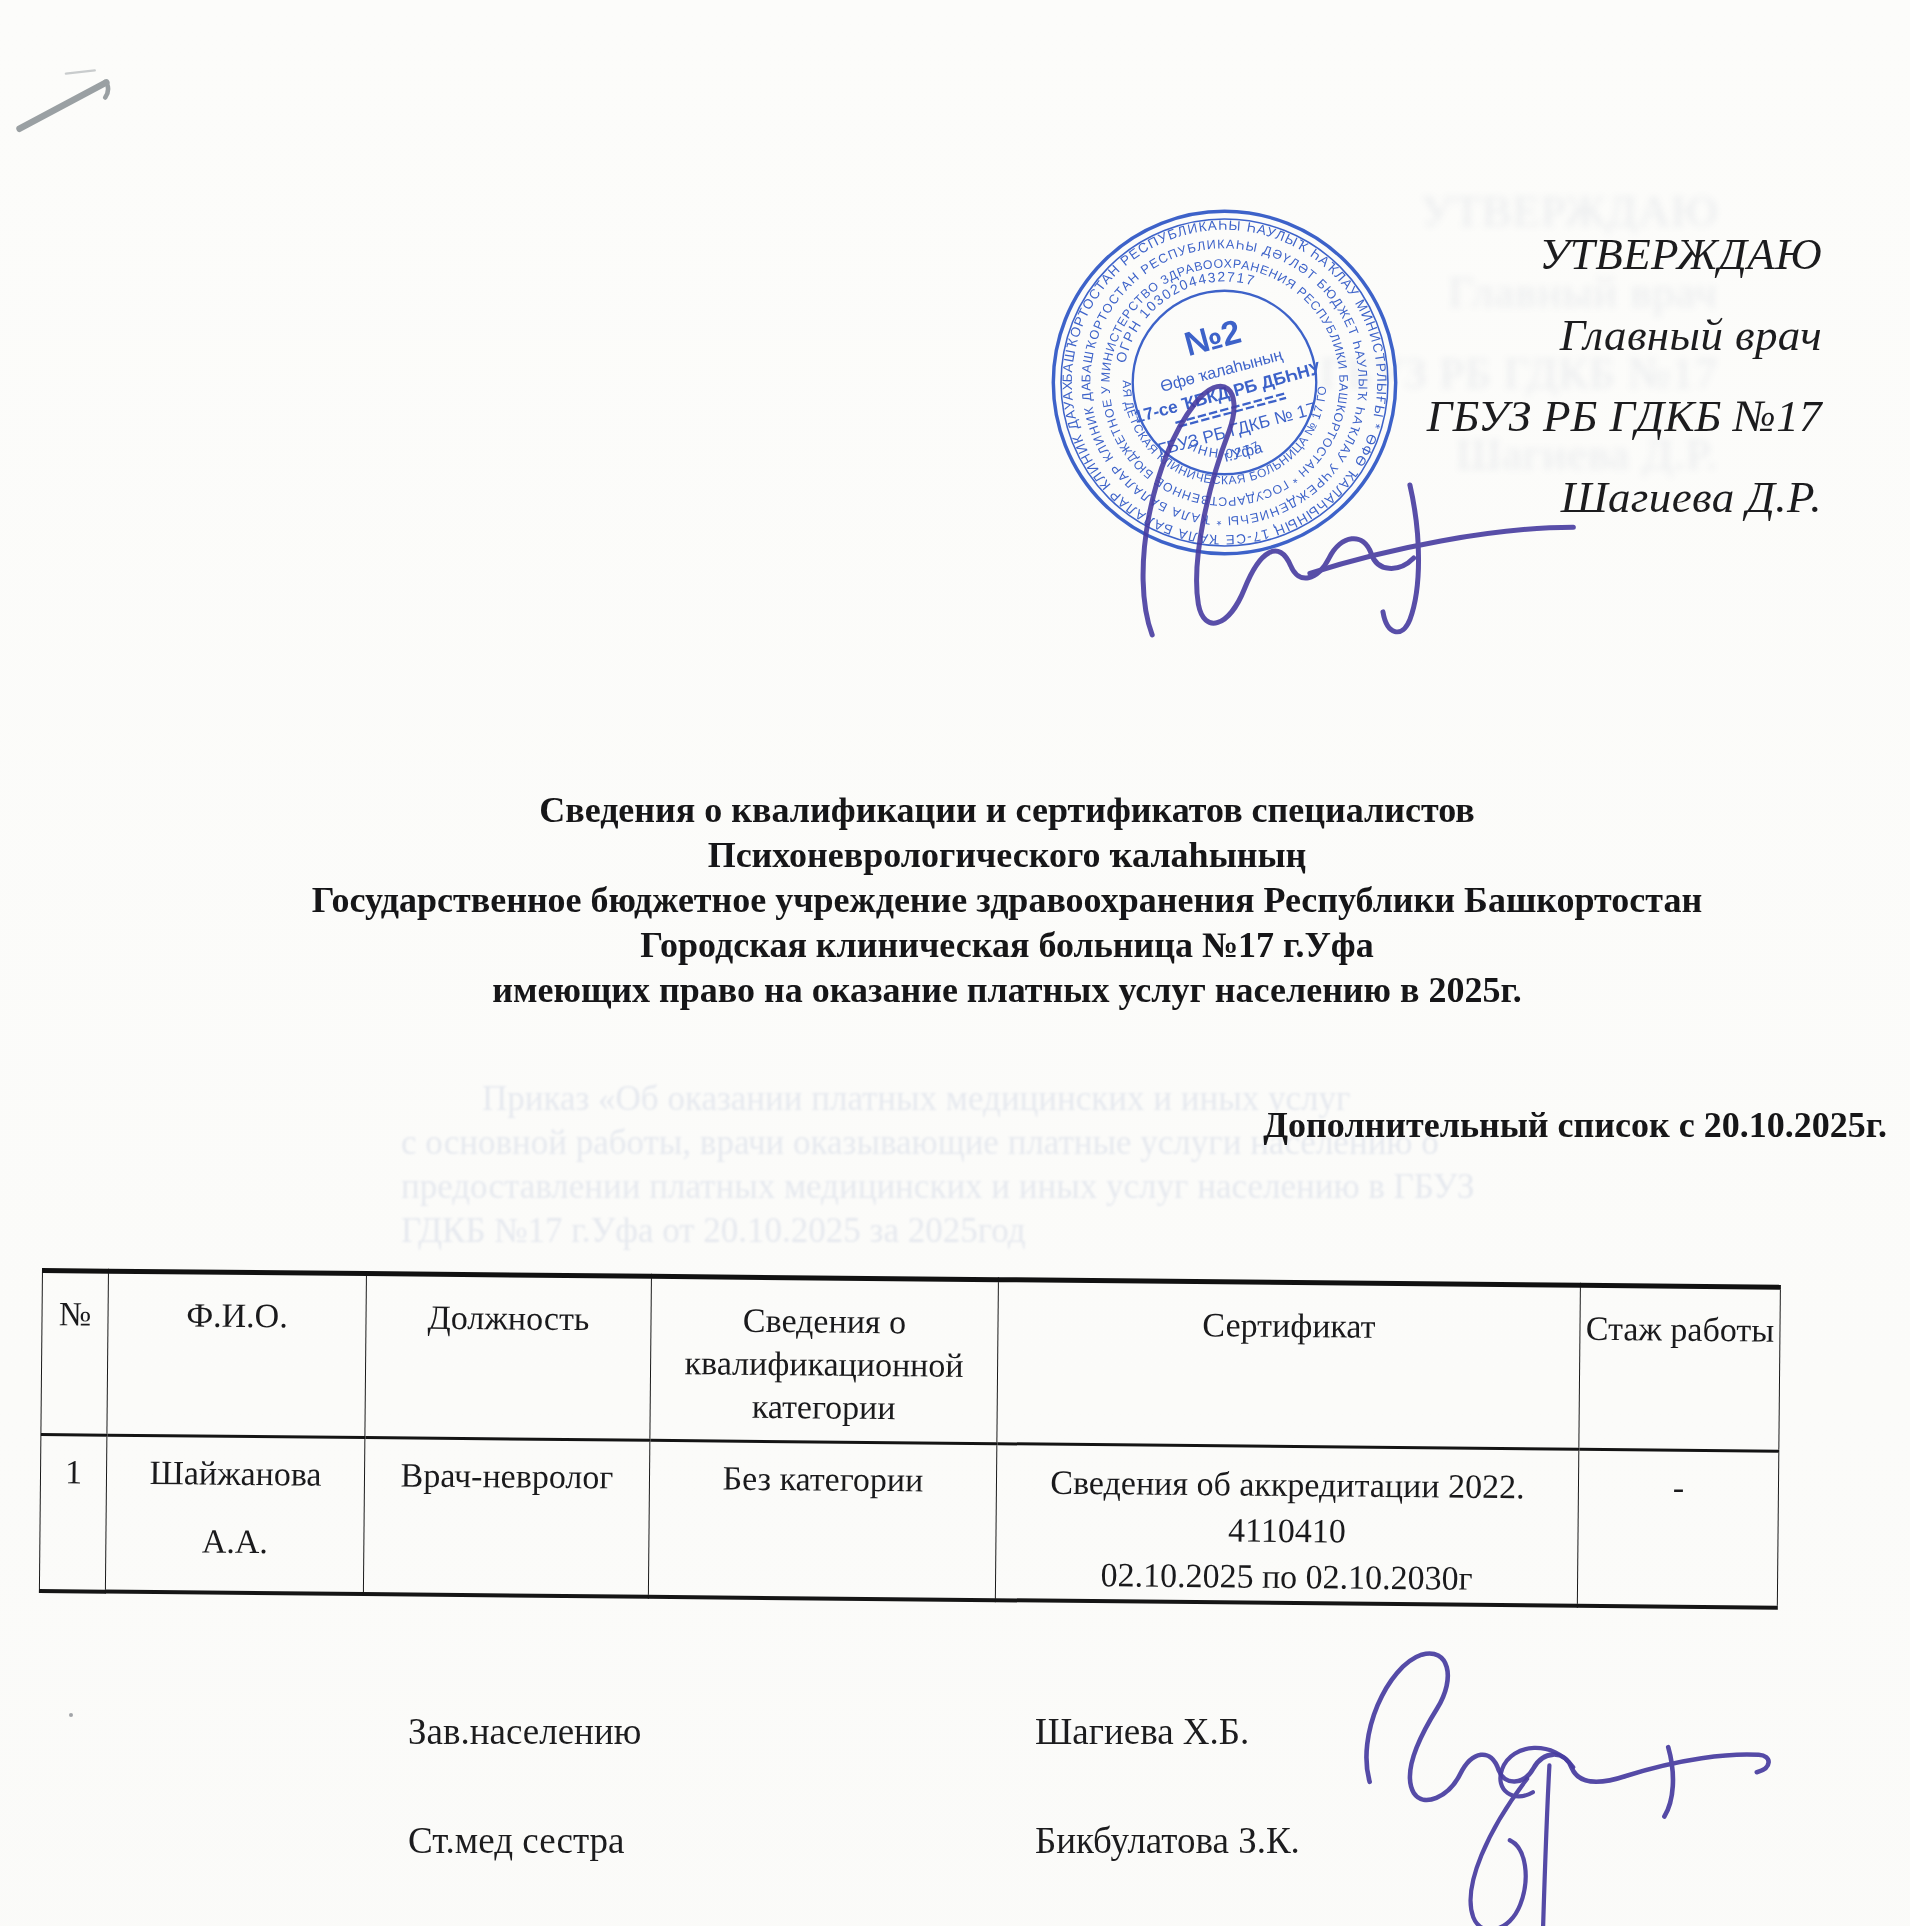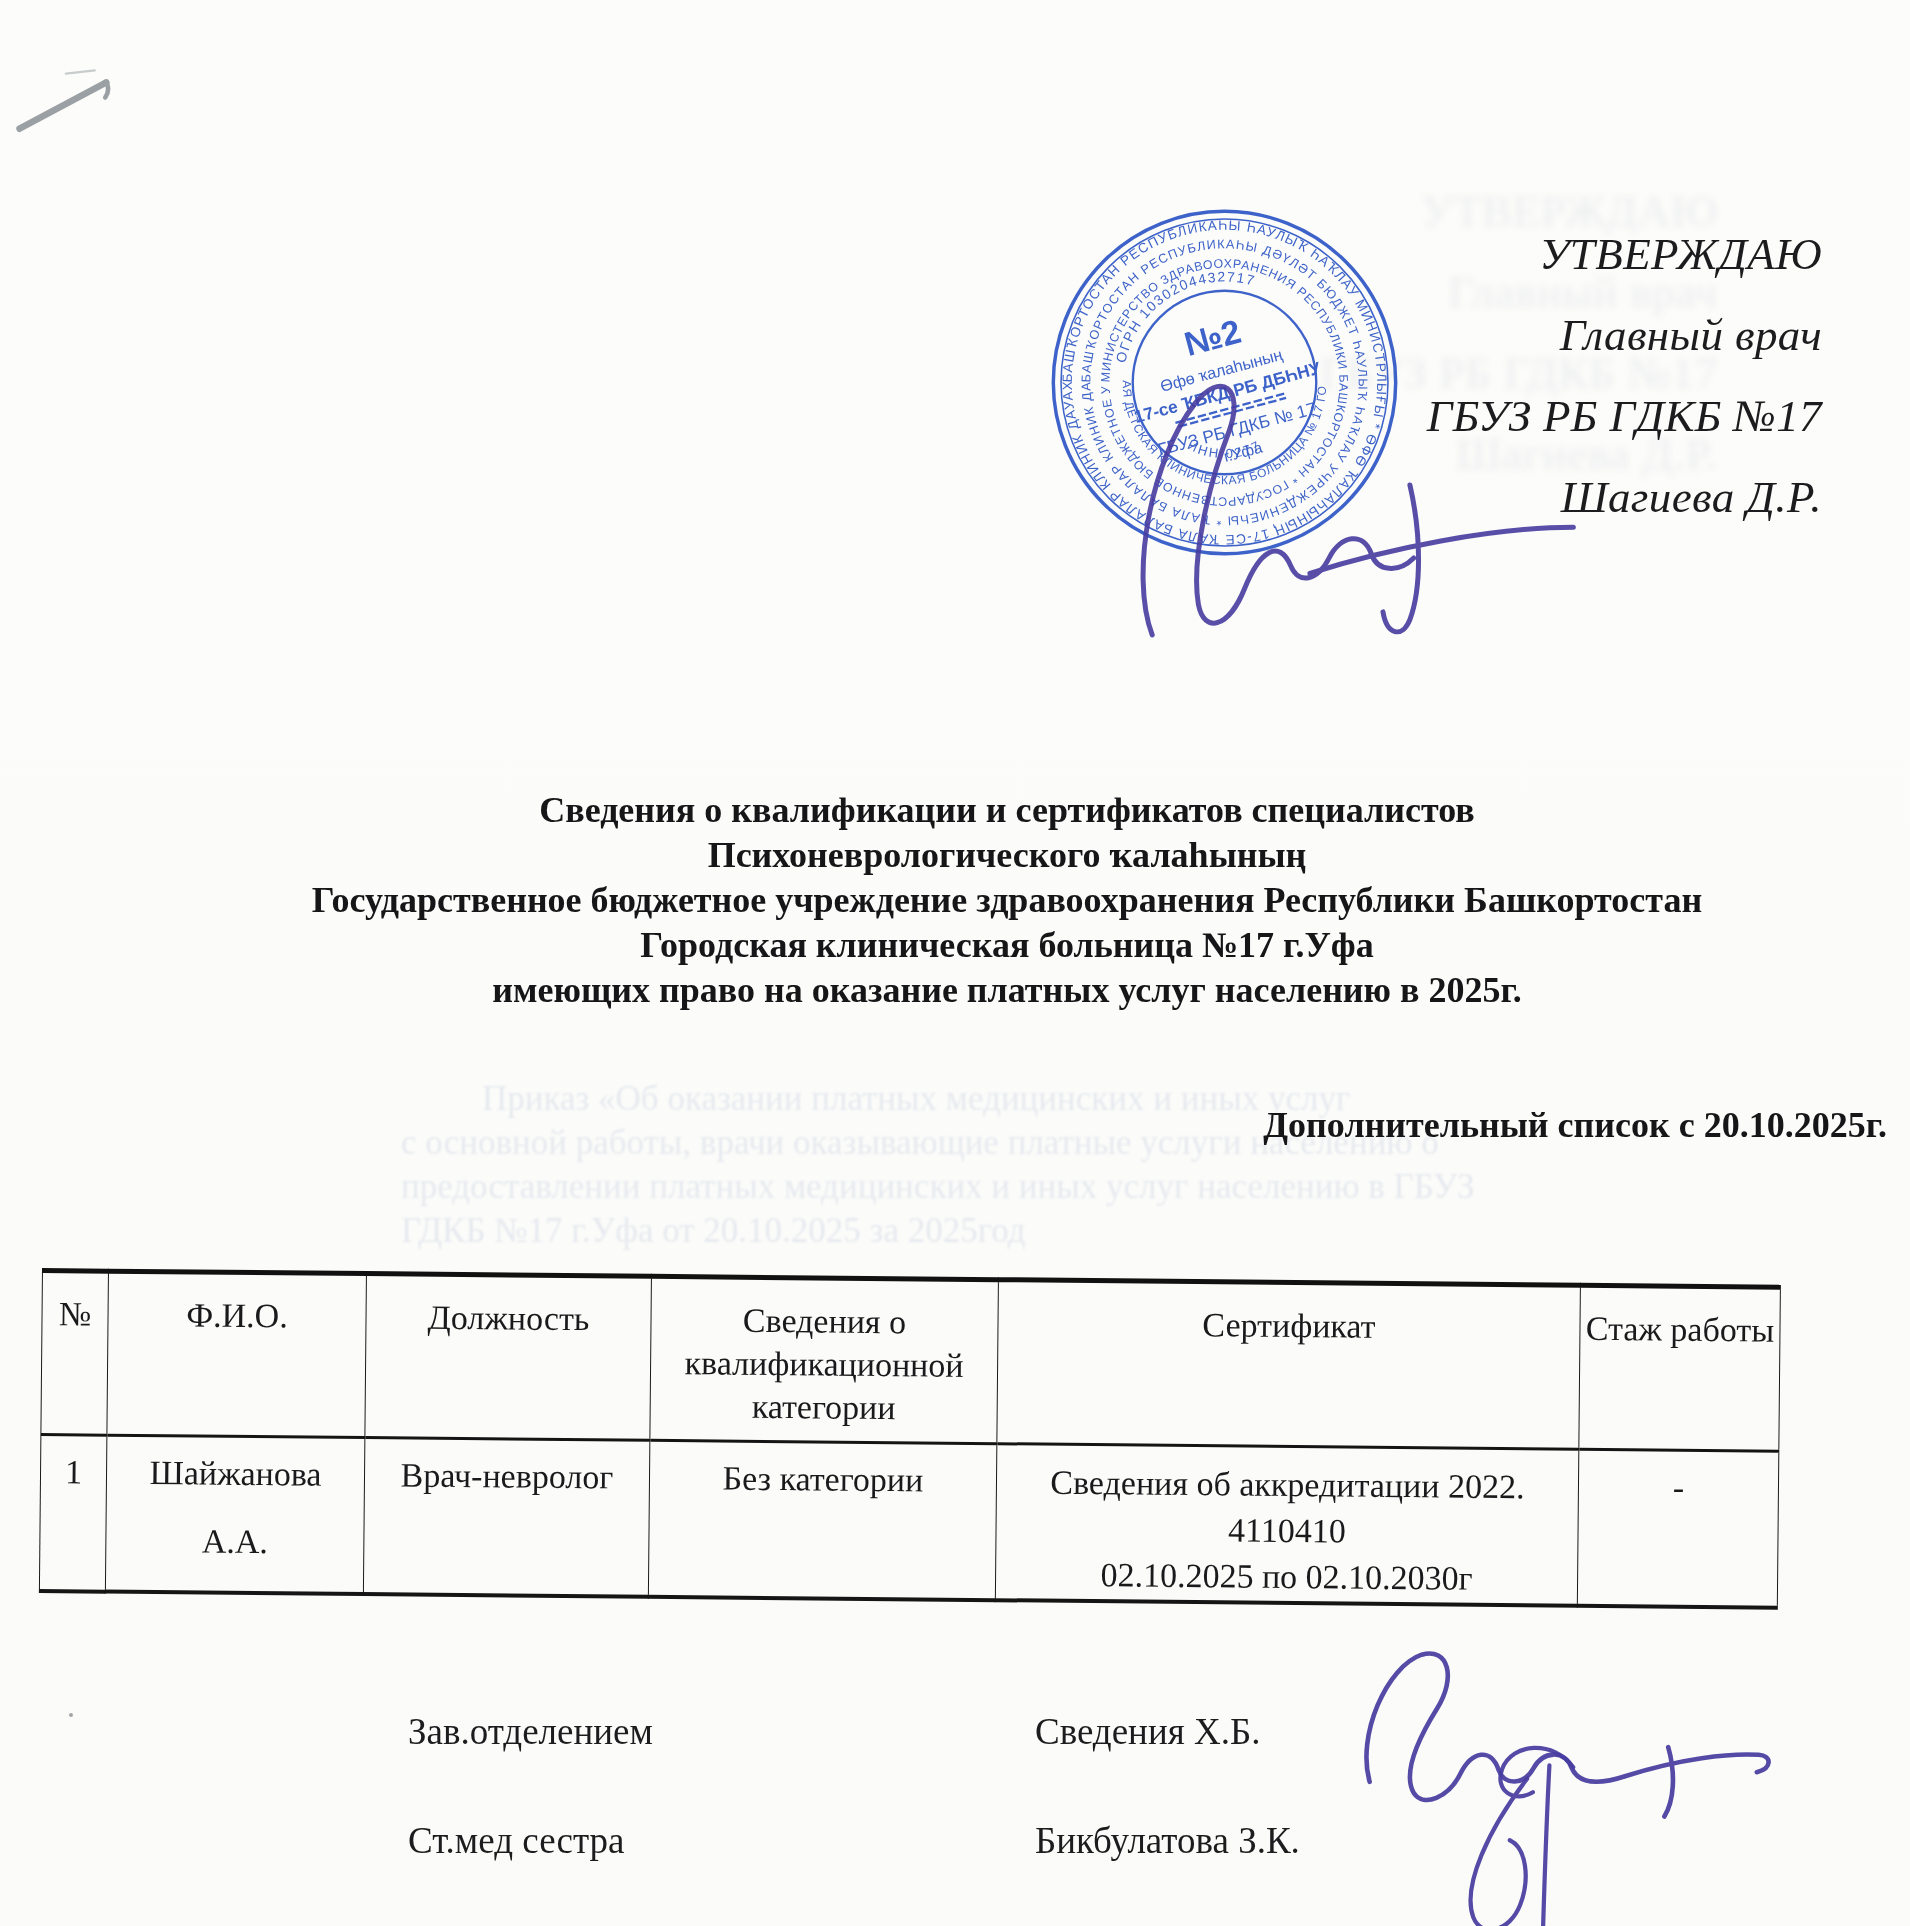--- a/index.html
+++ b/index.html
@@ -192,22 +192,22 @@
           <div class="cert-line">Сведения об аккредитации 2022.</div>
           <div class="cert-line">4110410</div>
           <div class="cert-line">02.10.2025 по 02.10.2030г</div>
         </td>
         <td>-</td>
       </tr>
     </tbody>
       </table>
   </div>
 
-  <div class="sig-label role1">Зав.отделением</div>
-  <div class="sig-label name1">Сведения Х.Б.</div>
+  <div class="sig-label role1">Зав.населению</div>
+  <div class="sig-label name1">Шагиева Х.Б.</div>
   <svg class="sig1-svg sig-svg" viewBox="0 0 1160 540">
     <g stroke="#473ca0" stroke-width="12" opacity=".92">
       <path d="M 95 420 C 60 300, 140 120, 230 90 C 300 70, 320 150, 270 230 C 220 310, 180 400, 210 450 C 235 488, 300 460, 330 400 C 360 340, 410 330, 430 390 C 445 430, 495 430, 520 385 C 545 340, 600 335, 620 385 C 640 430, 700 425, 760 405 C 900 360, 1030 345, 1105 350 C 1140 352, 1140 385, 1100 395"></path>
       <path d="M 870 330 C 890 400, 885 470, 860 510"></path>
     </g>
   </svg>
 
   <div class="sig-label role2">Ст.мед сестра</div>
   <div class="sig-label name2">Бикбулатова З.К.</div>
   <svg class="sig2-svg sig-svg" viewBox="0 0 450 780">

